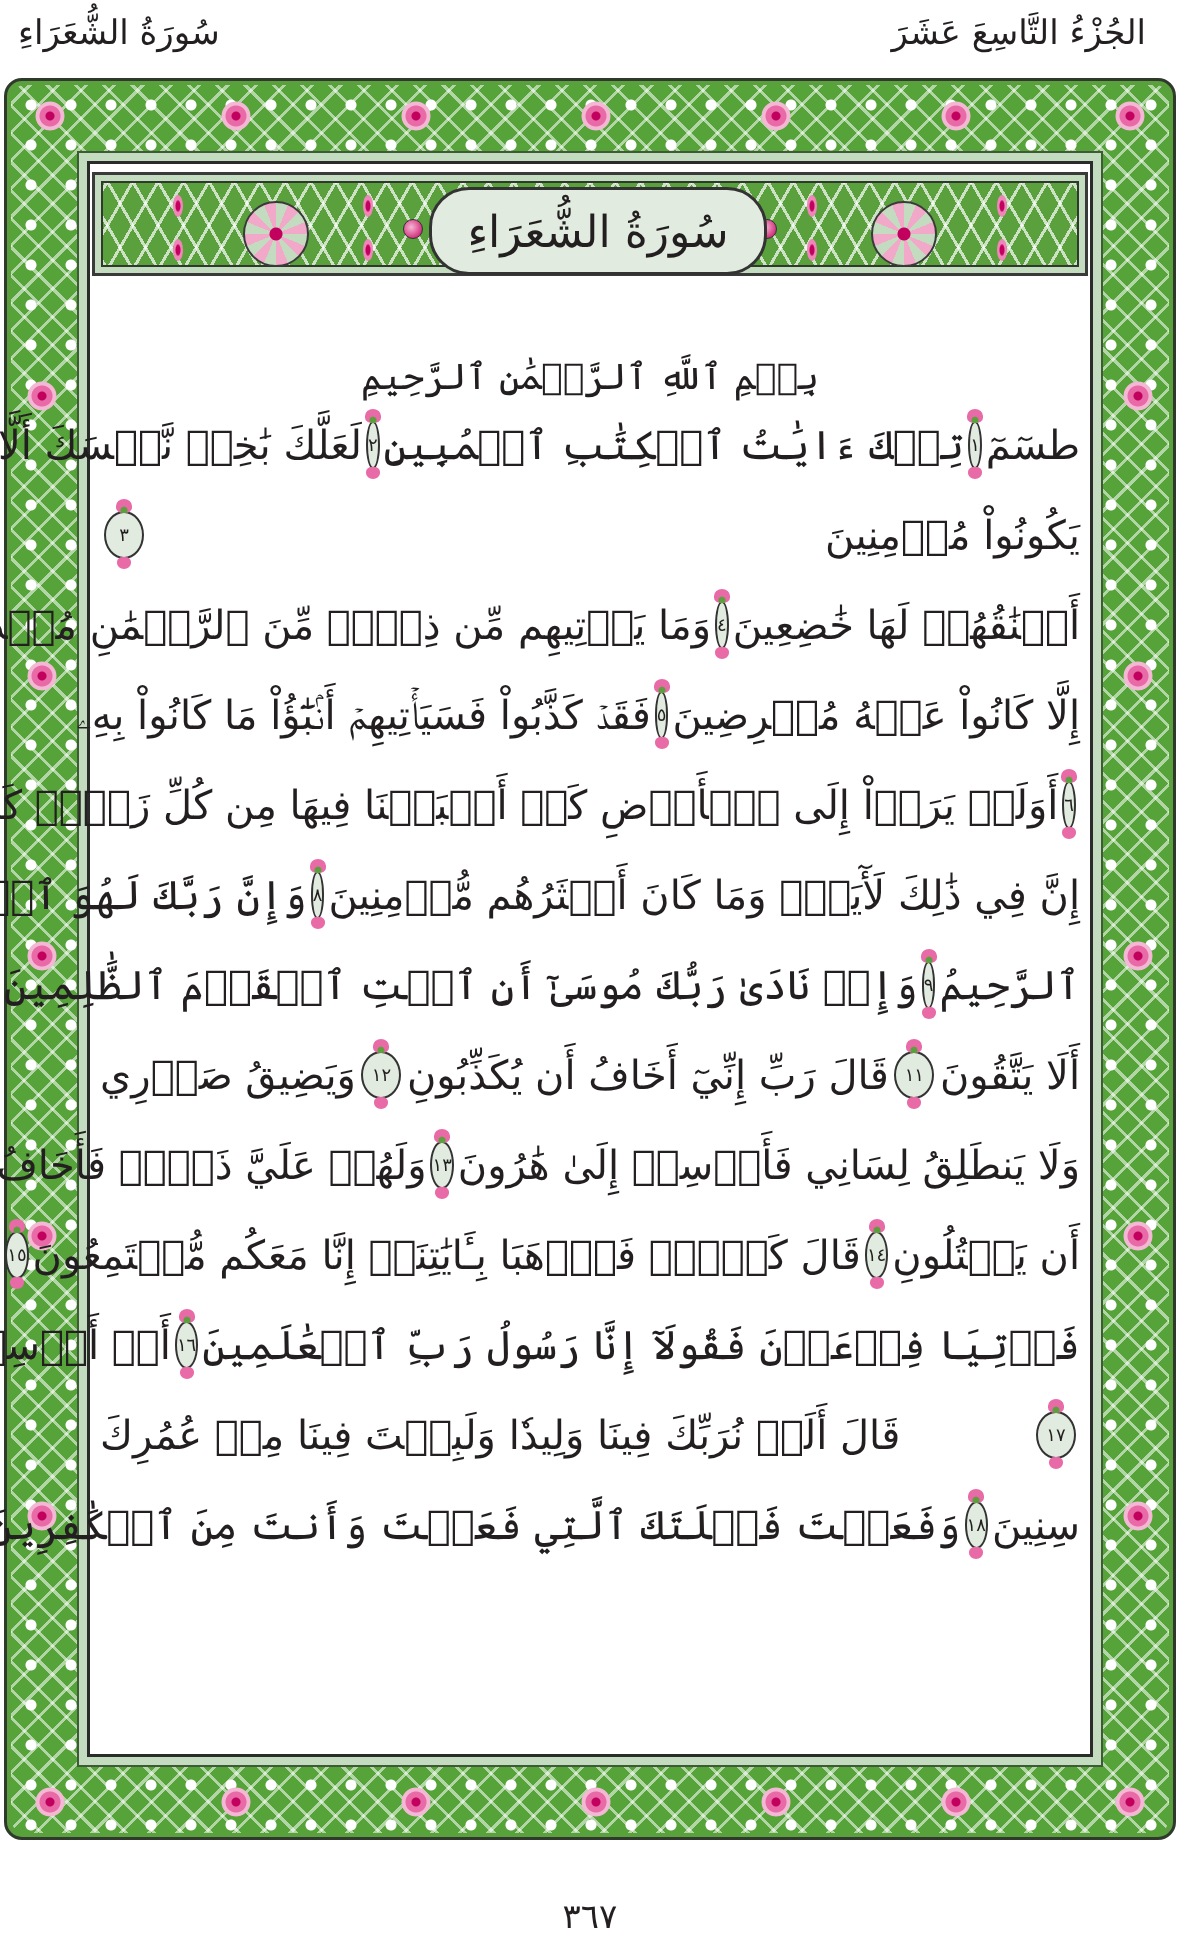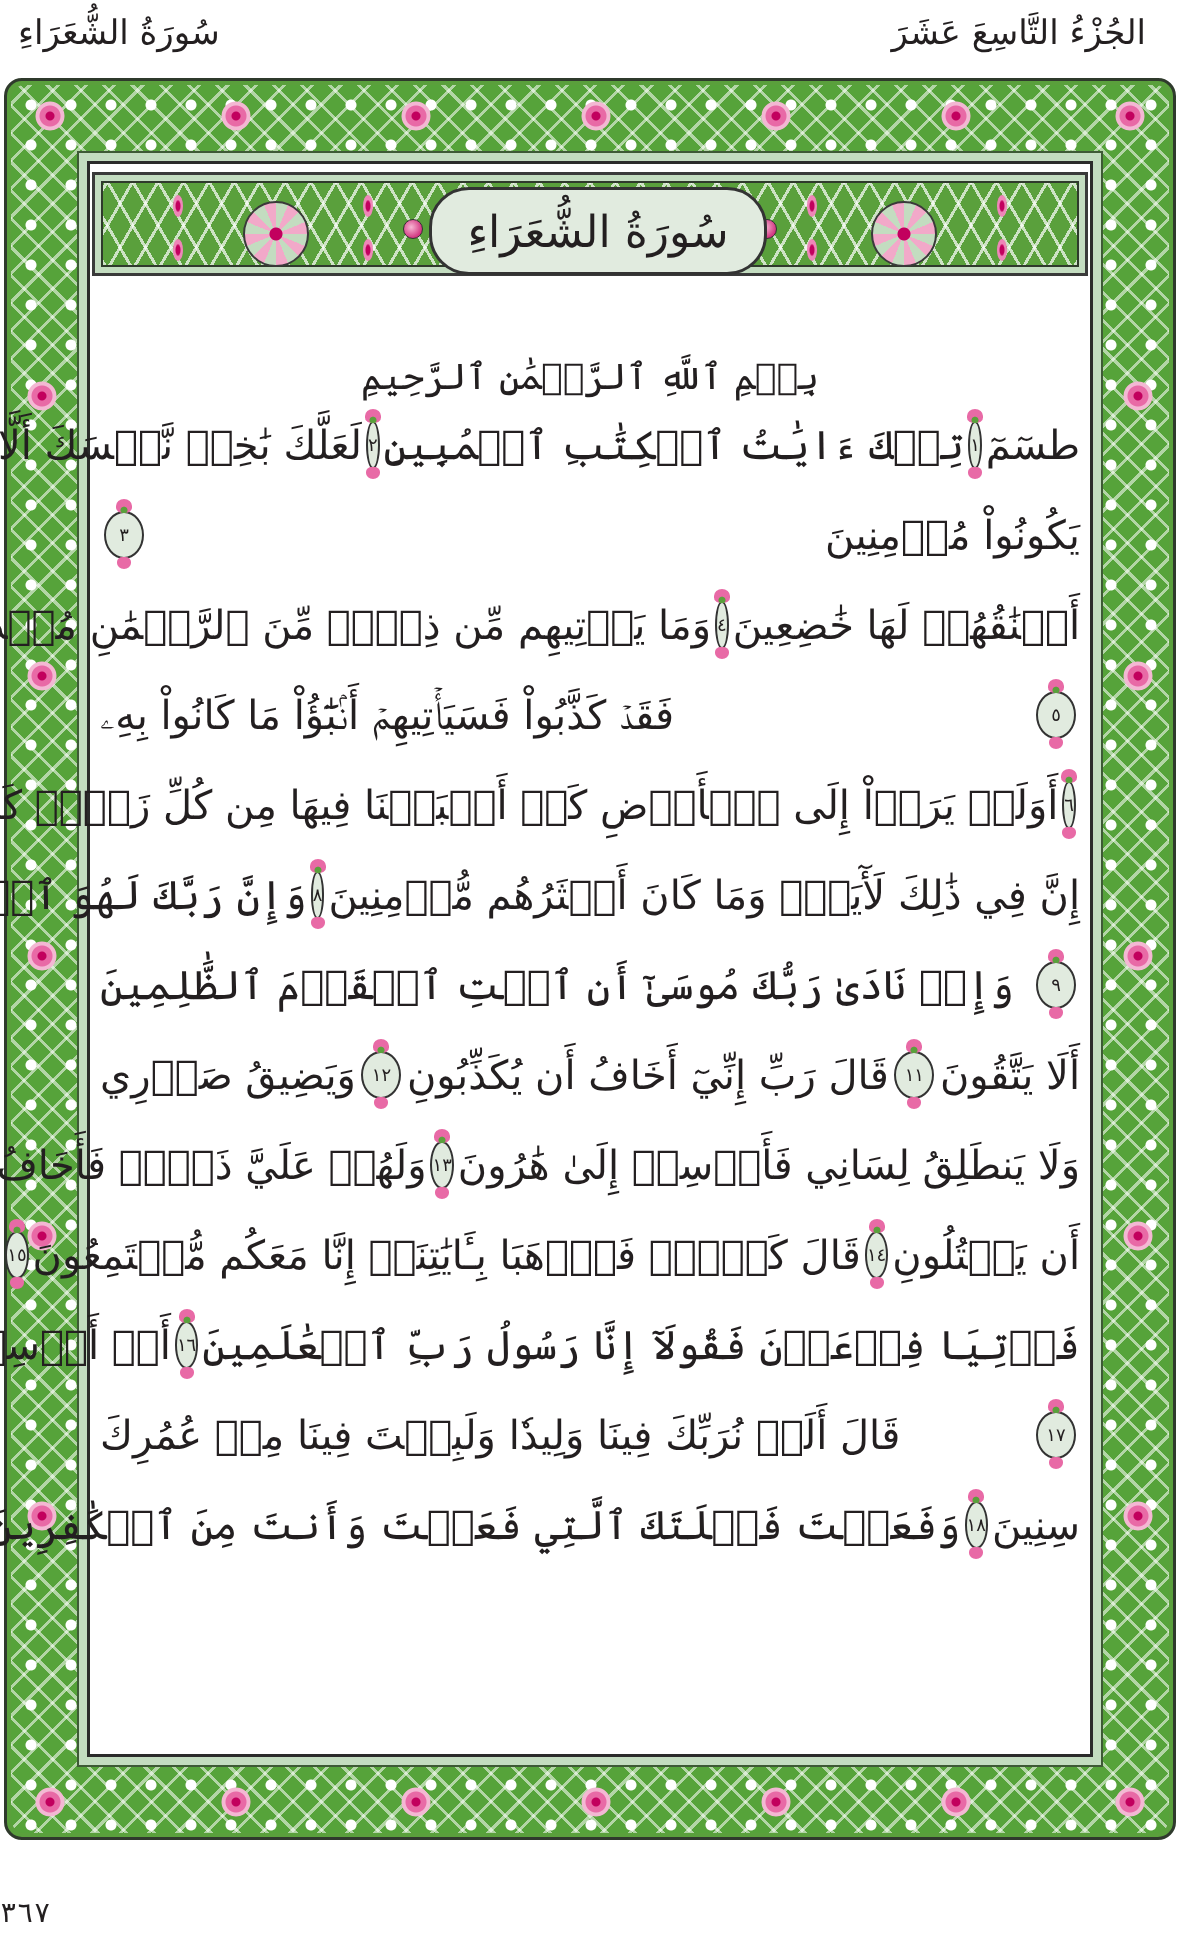--- a/index.html
+++ b/index.html
@@ -62,22 +62,22 @@
   .seg { display: inline-block; }
   .ayah-marker { display: inline-flex; align-items: center; justify-content: center; position: relative;
     width: 36px; height: 44px; border-radius: 50%; background: #e1ebdf; border: 2px solid #333;
     font-size: 18px; line-height: 1; color: #231f20; margin: 0 4px; font-family: "DejaVu Sans", sans-serif; }
   .ayah-marker::before { content: ""; position: absolute; top: -14px; left: 50%; transform: translateX(-50%);
     width: 16px; height: 14px; border-radius: 50% 50% 40% 40%;
     background: radial-gradient(circle at 50% 80%, #5aa03c 0 3px, #e86aa6 4px); }
   .ayah-marker::after { content: ""; position: absolute; bottom: -12px; left: 50%; transform: translateX(-50%);
     width: 14px; height: 12px; border-radius: 40% 40% 50% 50%; background: #e86aa6; }
 
-  .page-number { position: absolute; left: 0; right: 0; top: 1896px; text-align: left;
-    font-size: 28px; color: #231f20; font-family: Liberation Mono, monospace; }
+  .page-number { position: absolute; left: 0; right: 0; top: 1896px; text-align: center;
+    font-size: 34px; color: #231f20; font-family: Liberation Sans, sans-serif; }
 </style>
 </head>
 <body>
 
 <div class="running-head rh-juz">الجُزْءُ التَّاسِعَ عَشَرَ</div>
 <div class="running-head rh-surah">سُورَةُ الشُّعَرَاءِ</div>
 
 <div class="frame-outer">
   <div class="frame-pattern"></div>
   <div class="flower" style="left:28px;top:20px"></div>
@@ -141,33 +141,35 @@
     <div class="line">
       <span class="seg">يَكُونُواْ مُؤۡمِنِينَ</span>
       <span class="ayah-marker">٣</span>
     </div>
     <div class="line">
       <span class="seg">أَعۡنَٰقُهُمۡ لَهَا خَٰضِعِينَ</span>
       <span class="ayah-marker">٤</span>
       <span class="seg">وَمَا يَأۡتِيهِم مِّن ذِكۡرٖ مِّنَ ٱلرَّحۡمَٰنِ مُحۡدَثٍ</span>
     </div>
     <div class="line">
+      <span class="seg">إِلَّا كَانُواْ عَنۡهُ مُعۡرِضِينَ</span>
       <span class="ayah-marker">٥</span>
       <span class="seg">فَقَدۡ كَذَّبُواْ فَسَيَأۡتِيهِمۡ أَنۢبَٰٓؤُاْ مَا كَانُواْ بِهِۦ</span>
     </div>
     <div class="line">
       <span class="ayah-marker">٦</span>
       <span class="seg">أَوَلَمۡ يَرَوۡاْ إِلَى ٱلۡأَرۡضِ كَمۡ أَنۢبَتۡنَا فِيهَا مِن كُلِّ زَوۡجٖ كَرِيمٍ</span>
     </div>
     <div class="line">
       <span class="seg">إِنَّ فِي ذَٰلِكَ لَأٓيَةٗۖ وَمَا كَانَ أَكۡثَرُهُم مُّؤۡمِنِينَ</span>
       <span class="ayah-marker">٨</span>
       <span class="seg">وَإِنَّ رَبَّكَ لَهُوَ ٱلۡعَزِيزُ</span>
     </div>
     <div class="line">
+      <span class="seg">ٱلرَّحِيمُ</span>
       <span class="ayah-marker">٩</span>
       <span class="seg">وَإِذۡ نَادَىٰ رَبُّكَ مُوسَىٰٓ أَنِ ٱئۡتِ ٱلۡقَوۡمَ ٱلظَّٰلِمِينَ</span>
     </div>
     <div class="line">
       <span class="seg">أَلَا يَتَّقُونَ</span>
       <span class="ayah-marker">١١</span>
       <span class="seg">قَالَ رَبِّ إِنِّيٓ أَخَافُ أَن يُكَذِّبُونِ</span>
       <span class="ayah-marker">١٢</span>
       <span class="seg">وَيَضِيقُ صَدۡرِي</span>
     </div>

